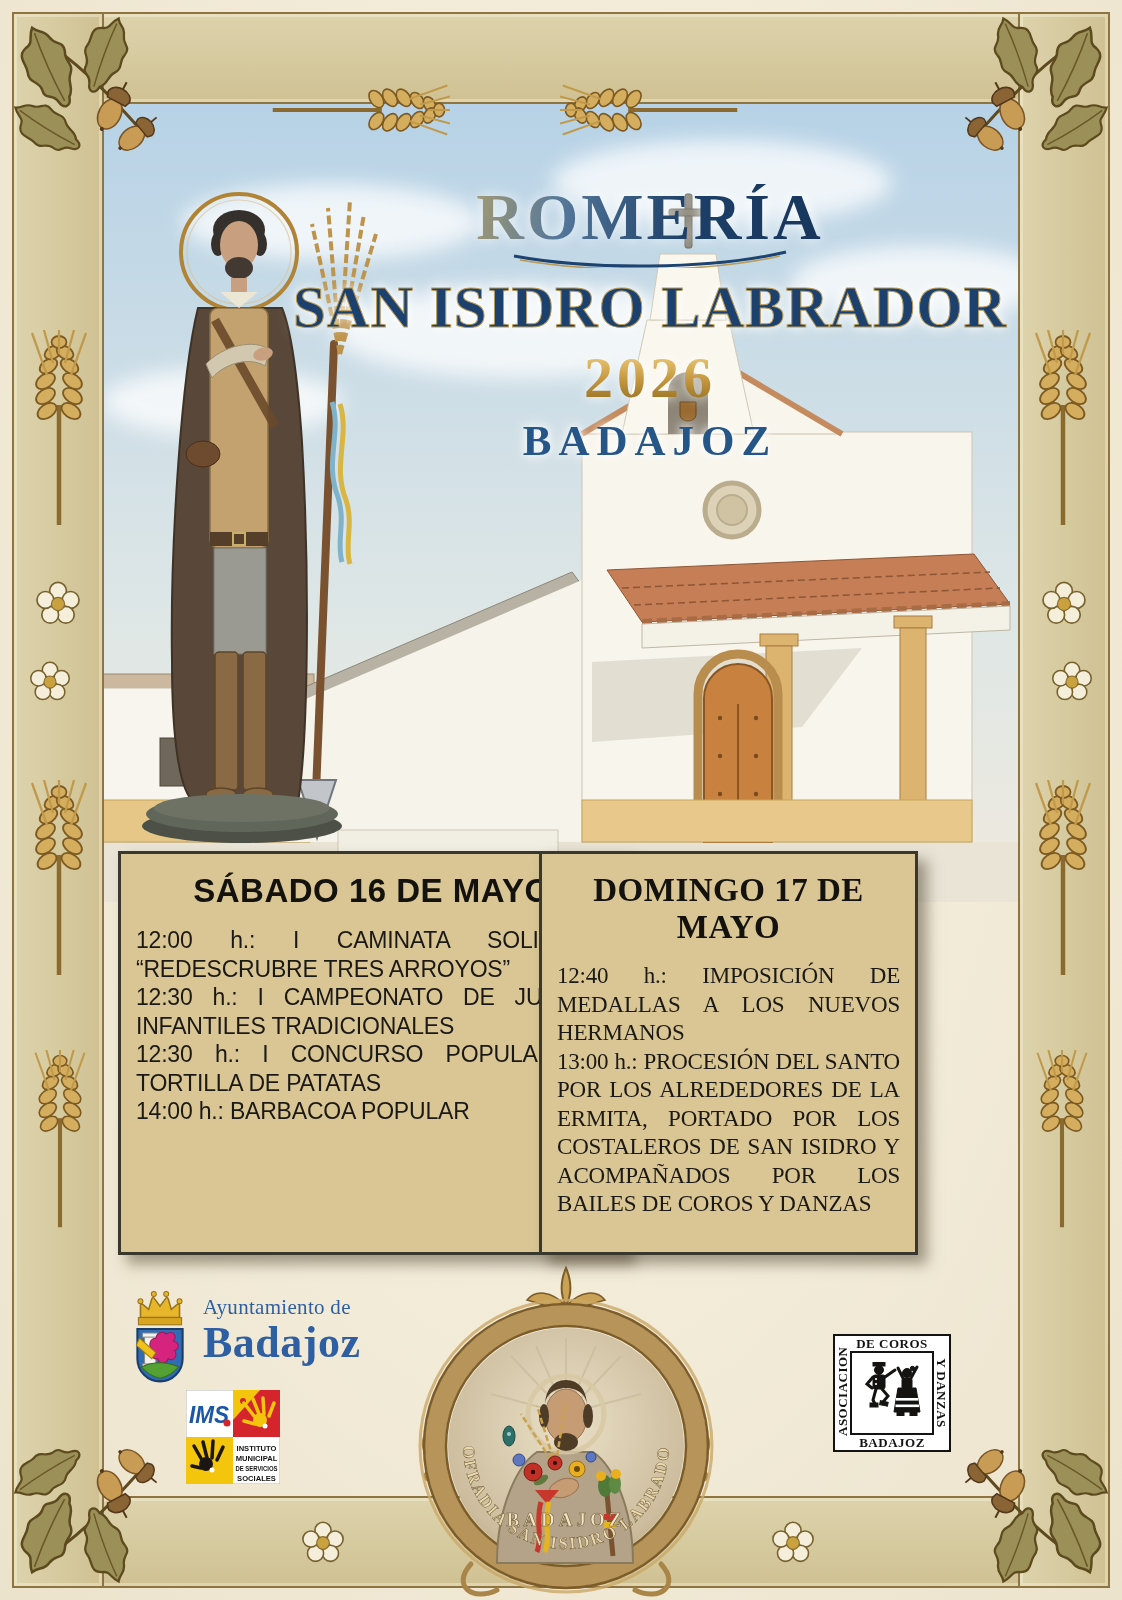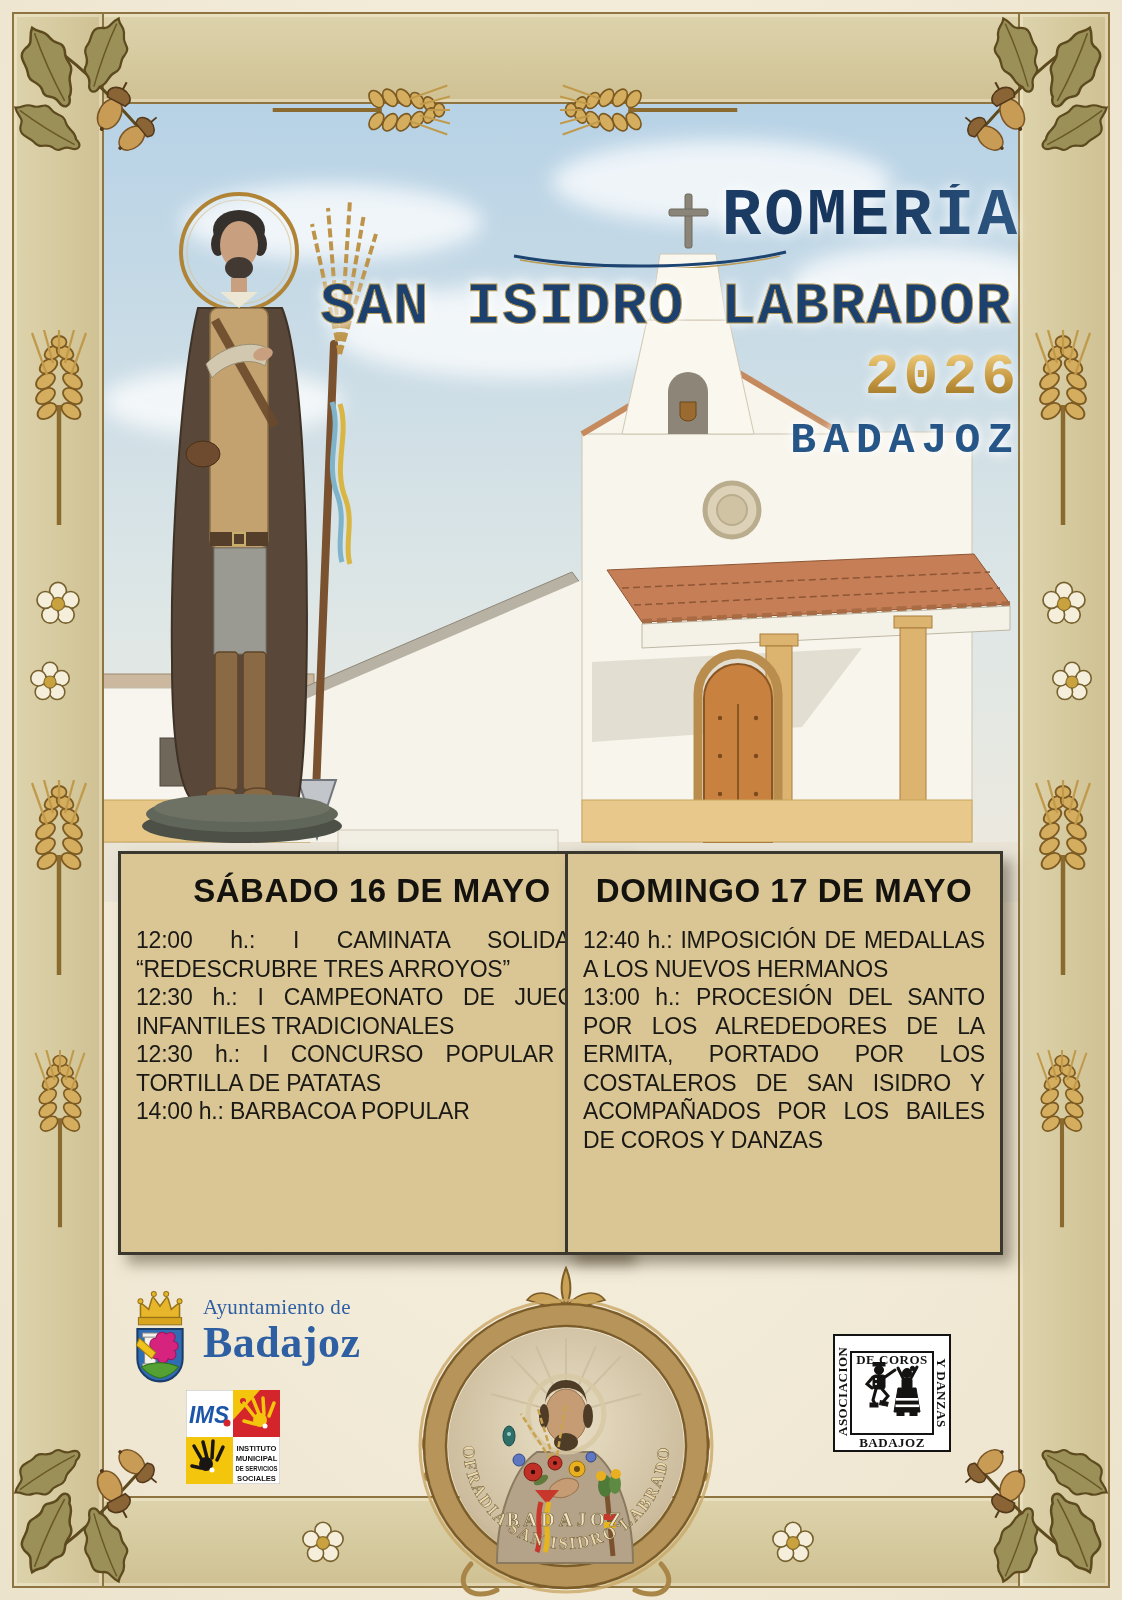--- a/index.html
+++ b/index.html
@@ -17,55 +17,55 @@
   .frame-inner-line{position:absolute;inset:102px;border:2px solid #8d7440;pointer-events:none;z-index:2;}
   .corner{position:absolute;width:185px;height:185px;z-index:3;}
   .corner.tl{left:14px;top:14px;}
   .corner.tr{right:14px;top:14px;transform:scaleX(-1);}
   .corner.bl{left:14px;bottom:14px;transform:scaleY(-1);}
   .corner.br{right:14px;bottom:14px;transform:scale(-1,-1);}
   .deco{position:absolute;z-index:3;}
   
   .scene{position:absolute;left:102px;top:102px;width:918px;height:800px;z-index:1;}
   
-  .titles{position:absolute;left:280px;top:184px;width:740px;text-align:right;z-index:4;
-          font-family:Liberation Mono, monospace;}
+  .titles{position:absolute;left:280px;top:184px;width:740px;text-align:center;z-index:4;
+          font-family:Liberation Serif, serif;}
   .t-romeria{font-size:66px;font-weight:bold;letter-spacing:3px;line-height:1;
      background:linear-gradient(100deg,#b98a33 0%,#d9b258 18%,#54779a 38%,#1d3f68 55%,#16345a 78%,#2f5a85 100%);
      -webkit-background-clip:text;background-clip:text;color:transparent;
      filter:drop-shadow(0 0 7px rgba(255,255,255,.95));margin:0;}
   .t-swash{display:block;margin:-4px auto 0;}
   .t-sil{font-size:59px;font-weight:bold;letter-spacing:1px;line-height:1;color:#1c416e;
      -webkit-text-stroke:1px #b99a55;margin:10px 8px 0;
      text-shadow:0 0 10px rgba(255,255,255,.95),0 0 18px rgba(255,255,255,.8);}
   .t-year{font-size:58px;font-weight:bold;letter-spacing:4px;line-height:1;margin:12px 0 0;
      background:linear-gradient(#ecc877 10%,#c2953d 55%,#8f6a20 100%);
      -webkit-background-clip:text;background-clip:text;color:transparent;
      filter:drop-shadow(0 0 6px rgba(255,255,255,.95));}
   .t-city{font-size:43px;font-weight:bold;letter-spacing:7px;line-height:1;margin:12px 0 0;color:#265687;
      text-shadow:0 0 8px rgba(255,255,255,.95),0 0 16px rgba(255,255,255,.85);}
   
   .panel{position:absolute;top:851px;height:404px;box-sizing:border-box;background:#d9c694;
      border:3px solid #3a382e;box-shadow:9px 9px 13px rgba(80,68,45,.5);padding:14px 15px 10px;z-index:5;}
   .panel.sat{left:118px;width:508px;}
-  .panel.sun{left:565px;width:438px;}
+  .panel.sun{left:539px;width:379px;font-family:Liberation Serif, serif;}
   .panel h3{margin:4px 0 16px;text-align:center;font-size:33px;letter-spacing:.5px;color:#14120e;}
   .panel p{margin:0;font-size:23px;line-height:1.24;letter-spacing:-.2px;color:#1b1916;
      text-align:justify;text-align-last:left;}
   .panel p.gap{margin-top:33px;}
   
   .foot{position:absolute;z-index:6;}
   .ayto-text{left:203px;top:1297px;color:#2e5fa3;font-family:"Liberation Serif",serif;line-height:1;}
   .ayto-text .l1{font-size:21px;letter-spacing:.3px;}
   .ayto-text .l2{font-size:44px;font-weight:bold;margin-top:3px;letter-spacing:.5px;}
   .coros{left:833px;top:1334px;width:118px;height:118px;background:#fff;border:2.5px solid #131313;
      box-sizing:border-box;font-family:"Liberation Serif",serif;color:#131313;}
   .coros .inner{position:absolute;inset:15px;border:2px solid #131313;}
   .coros .edge{position:absolute;font-size:13px;font-weight:bold;letter-spacing:.5px;white-space:nowrap;}
-  .coros .e-top{top:16px;left:0;right:0;text-align:center;}
+  .coros .e-top{top:0;left:0;right:0;text-align:center;}
   .coros .e-bottom{bottom:-1px;left:0;right:0;text-align:center;}
   .coros .e-left{left:-35px;top:49px;width:86px;text-align:center;transform:rotate(-90deg);}
   .coros .e-right{right:-35px;top:49px;width:86px;text-align:center;transform:rotate(90deg);}
 </style>
 </head>
 <body>
 
 <svg width="0" height="0" style="position:absolute" aria-hidden="true">
   <defs>
     <symbol id="sym-wheat" viewBox="0 0 44 132">

